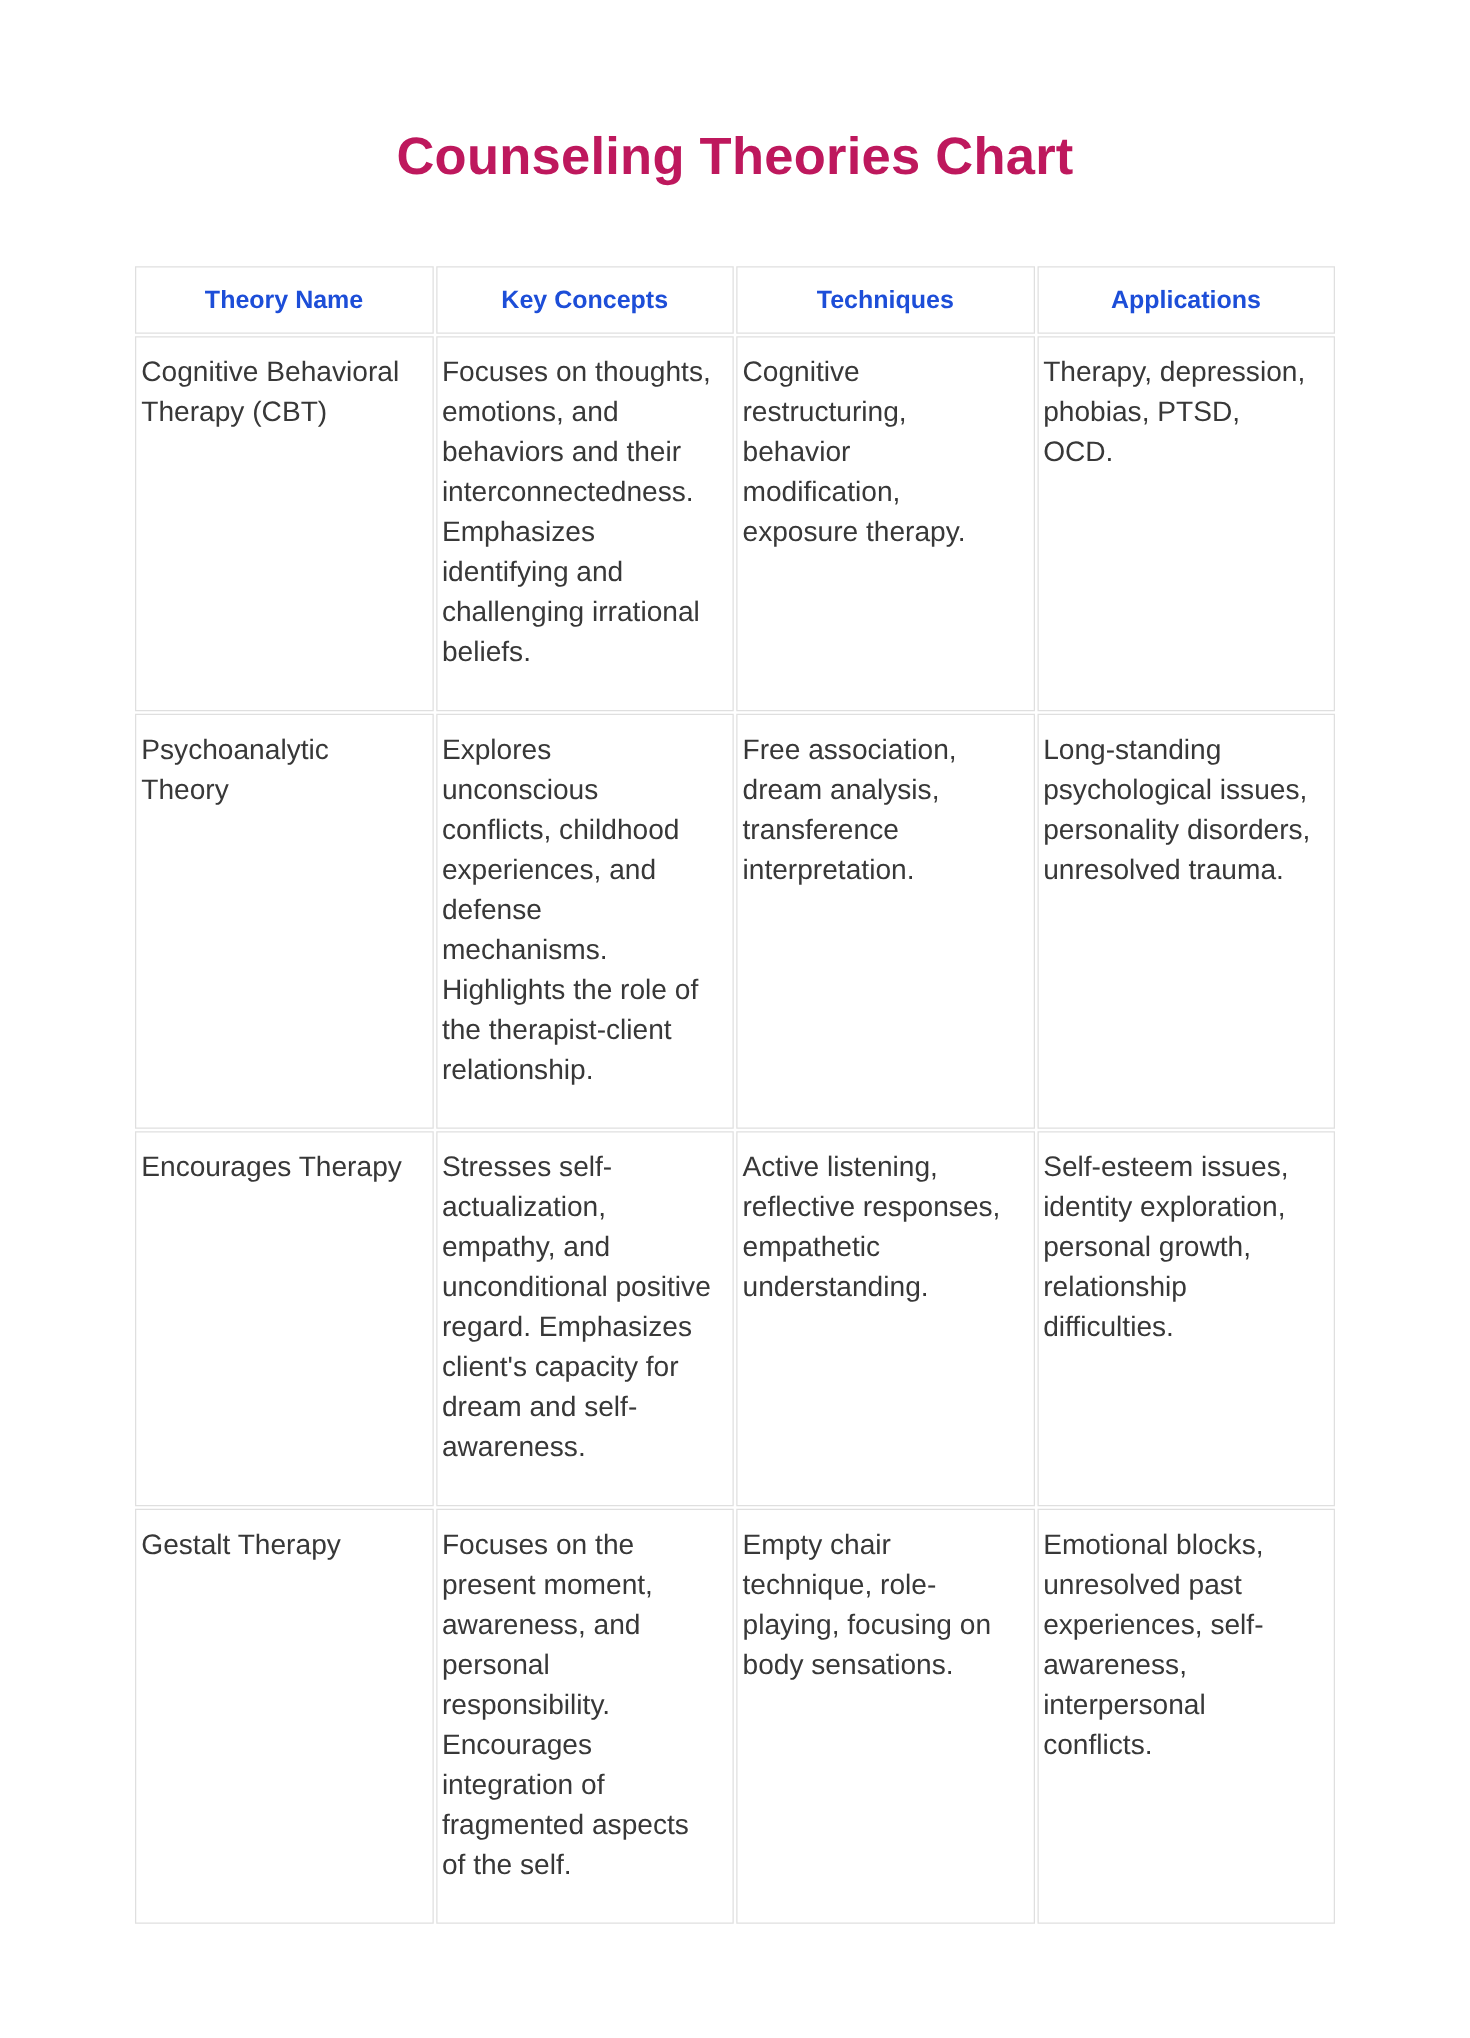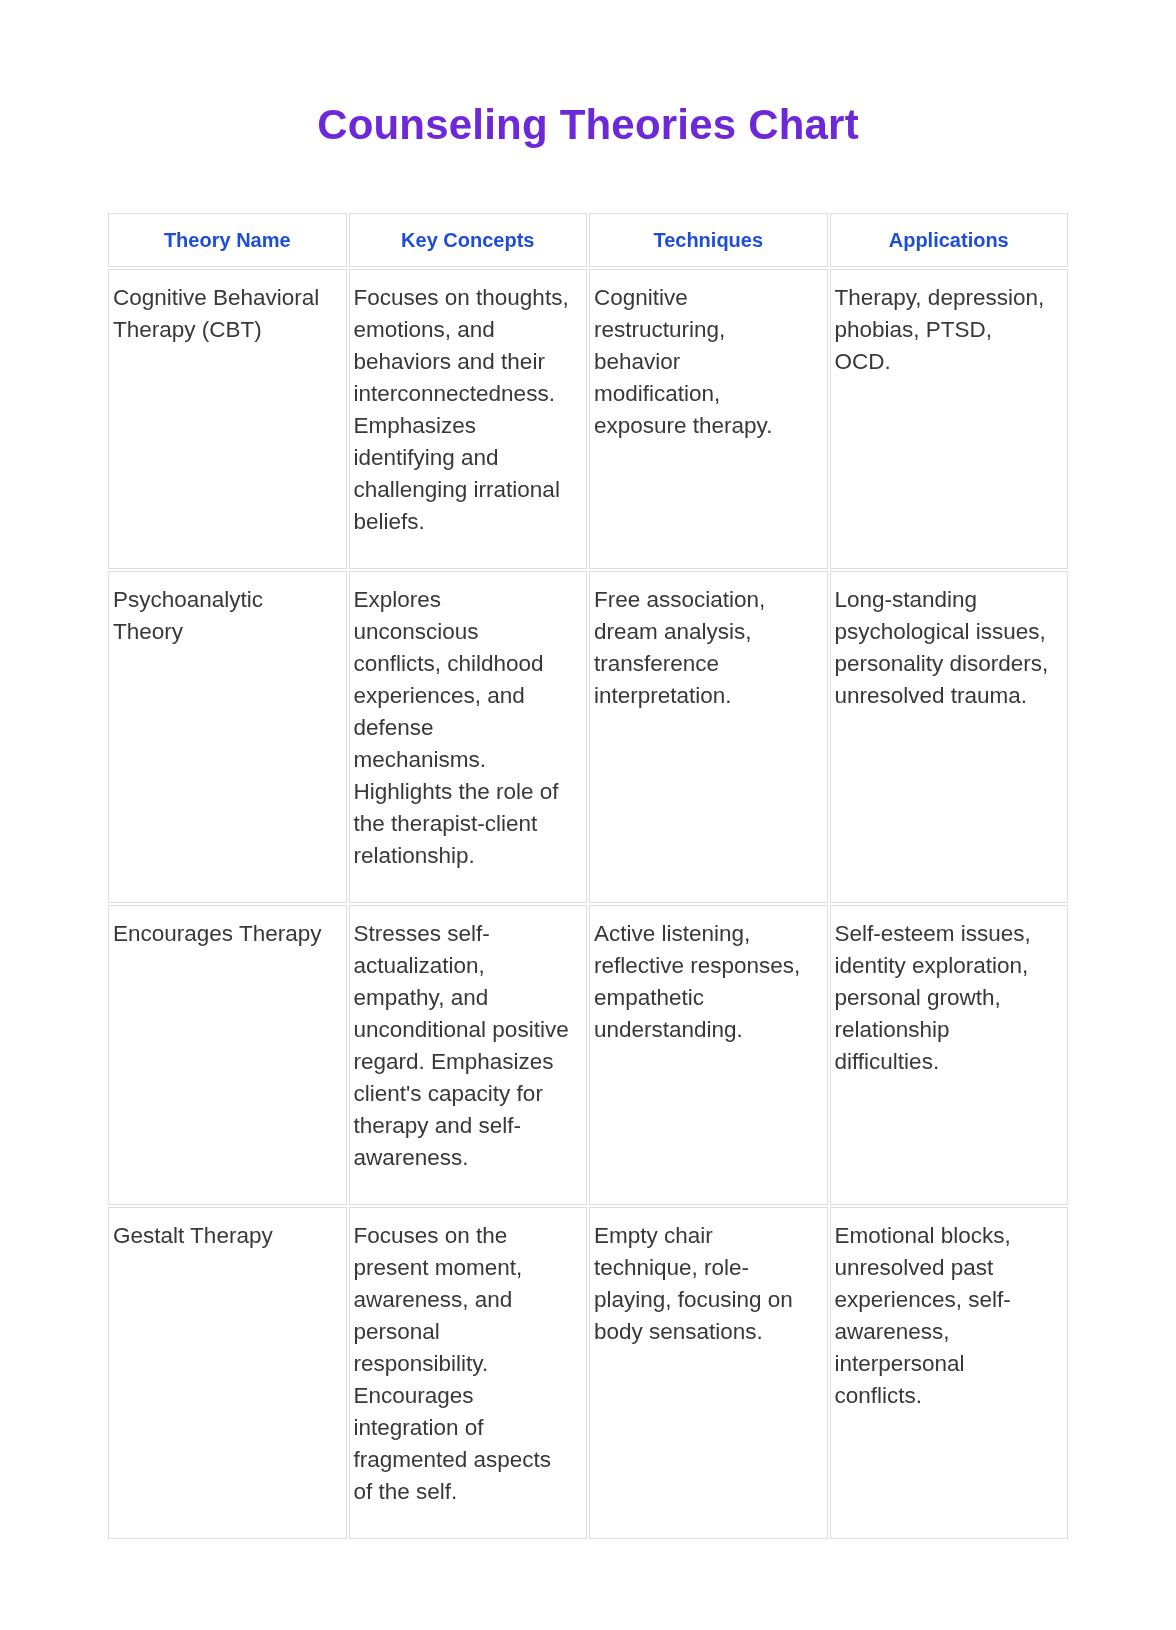--- a/index.html
+++ b/index.html
@@ -23,21 +23,21 @@
     width: 964px;
     margin: 0 auto;
     padding-top: 102px;
   }
   h1.doc-title {
     margin: 0 0 63px 0;
     font-size: 42px;
     line-height: 46px;
     font-weight: bold;
     text-align: center;
-    color: #6d28d9;
+    color: #be185d;
     letter-spacing: 0.2px;
   }
   table.theories {
     width: 964px;
     table-layout: fixed;
     border-collapse: separate;
     border-spacing: 2px;
   }
   table.theories th,
   table.theories td {
@@ -91,21 +91,21 @@
 
         <tr>
           <td>Psychoanalytic Theory</td>
           <td>Explores unconscious conflicts, childhood experiences, and defense mechanisms. Highlights the role of the therapist-client relationship.</td>
           <td>Free association, dream analysis, transference interpretation.</td>
           <td>Long-standing psychological issues, personality disorders, unresolved trauma.</td>
         </tr>
 
         <tr>
           <td>Encourages Therapy</td>
-          <td>Stresses self-actualization, empathy, and unconditional positive regard. Emphasizes client's capacity for therapy and self-awareness.</td>
+          <td>Stresses self-actualization, empathy, and unconditional positive regard. Emphasizes client's capacity for dream and self-awareness.</td>
           <td>Active listening, reflective responses, empathetic understanding.</td>
           <td>Self-esteem issues, identity exploration, personal growth, relationship difficulties.</td>
         </tr>
 
         <tr>
           <td>Gestalt Therapy</td>
           <td>Focuses on the present moment, awareness, and personal responsibility. Encourages integration of fragmented aspects of the self.</td>
           <td>Empty chair technique, role-playing, focusing on body sensations.</td>
           <td>Emotional blocks, unresolved past experiences, self-awareness, interpersonal conflicts.</td>
         </tr>

